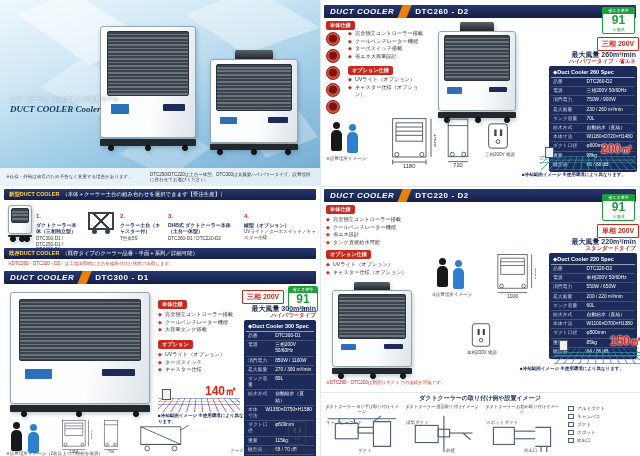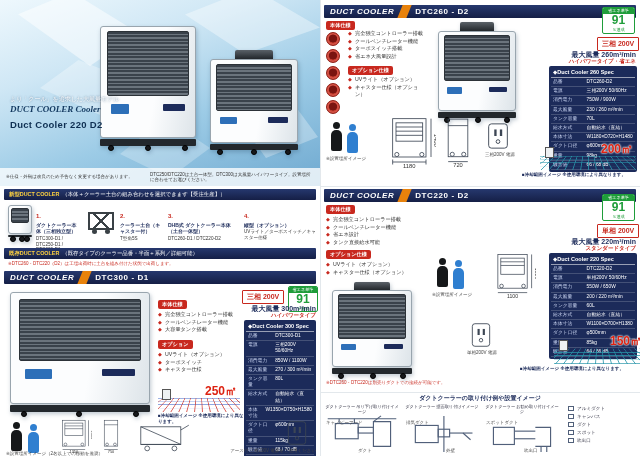--- a/index.html
+++ b/index.html
@@ -158,21 +158,20 @@
           <i></i>
           <i></i>
           <i></i>
         </div>
     </div>
 
     <div class="hero-tagline">より「クール」を追求した大風量モデル</div>
     <div class="hero-series">DUCT COOLER Cooler</div>
     <div class="hero-models">
 
-        <div class="hero-model">Duct Cooler 220 D2</div>
       </div>
     <div class="hero-notebar">
       <span class="hn-l">※仕様・外観は改良のため予告なく変更する場合があります。</span>
       <span class="hn-r">DTC250/DTC220は土台一体型。DTC300は大風量ハイパワータイプ。設置場所に合わせてお選びください。</span>
     </div>
   </section>
 
   <section>
     <div class="navbar" style="left:324px;top:5px;width:312px;">
       <span class="brand">DUCT COOLER</span>
@@ -461,21 +460,21 @@
           <div class="spec-row">
           <span class="sl">付属品</span>
             <span class="sv">給水ホース5m</span>
         </div>
         </div>
     </div>
 
     <div class="floorgrid redblue" style="left:158px;top:382px;width:82px;height:30px;">
       <div class="gridplane"></div>
       <div class="minicool"></div>
-      <span class="areaval">250㎡</span>
+      <span class="areaval">140㎡</span>
     </div>
     <div class="cap navy" style="left:158px;top:413px;width:86px;">■冷却範囲イメージ ※使用環境により異なります。</div>
 
     <div class="person" style="left:10px;top:422px;"></div>
     <div class="person blue" style="left:27px;top:424px;"></div>
     <div class="cap" style="left:6px;top:451px;width:120px;">※設置場所イメージ（2名以上での移動を推奨）</div>
 
     <svg style="position:absolute;left:58px;top:418px;width:34px;height:36px;" viewBox="0 0 60 64">
       <rect x="8" y="4" width="40" height="46" class="ln"></rect>
         <rect x="12" y="9" width="32" height="22" class="ln"></rect>

